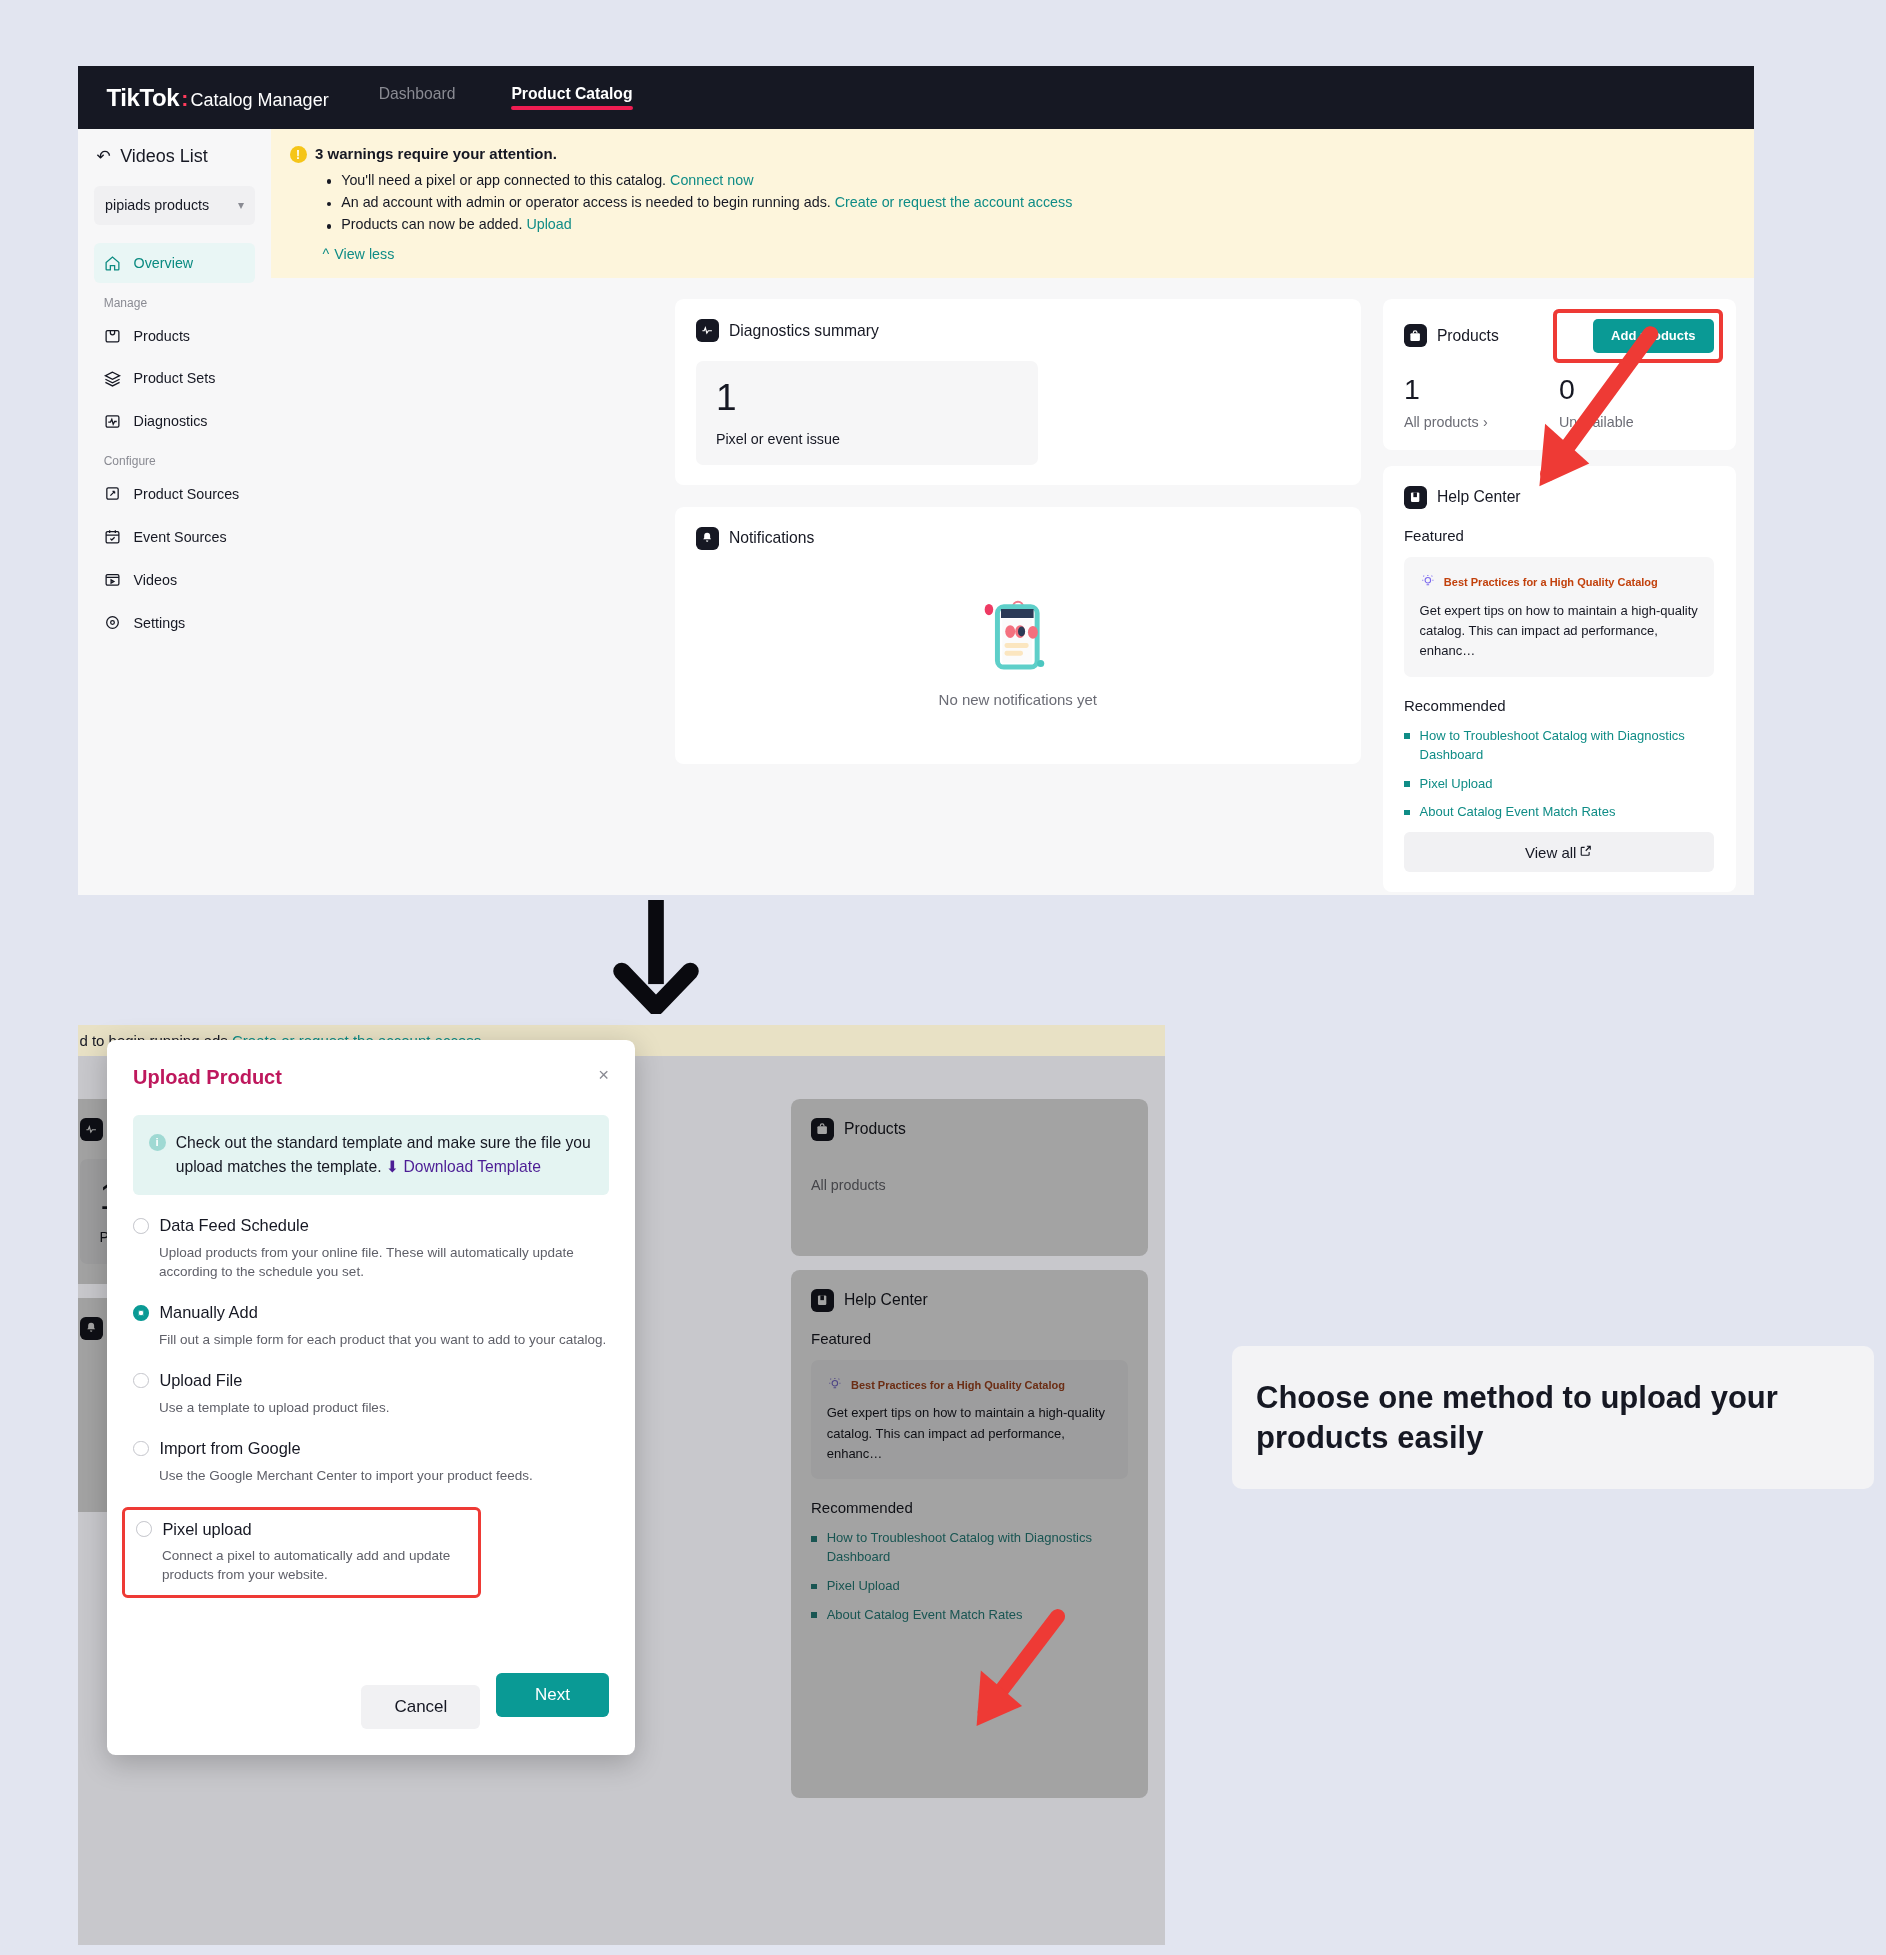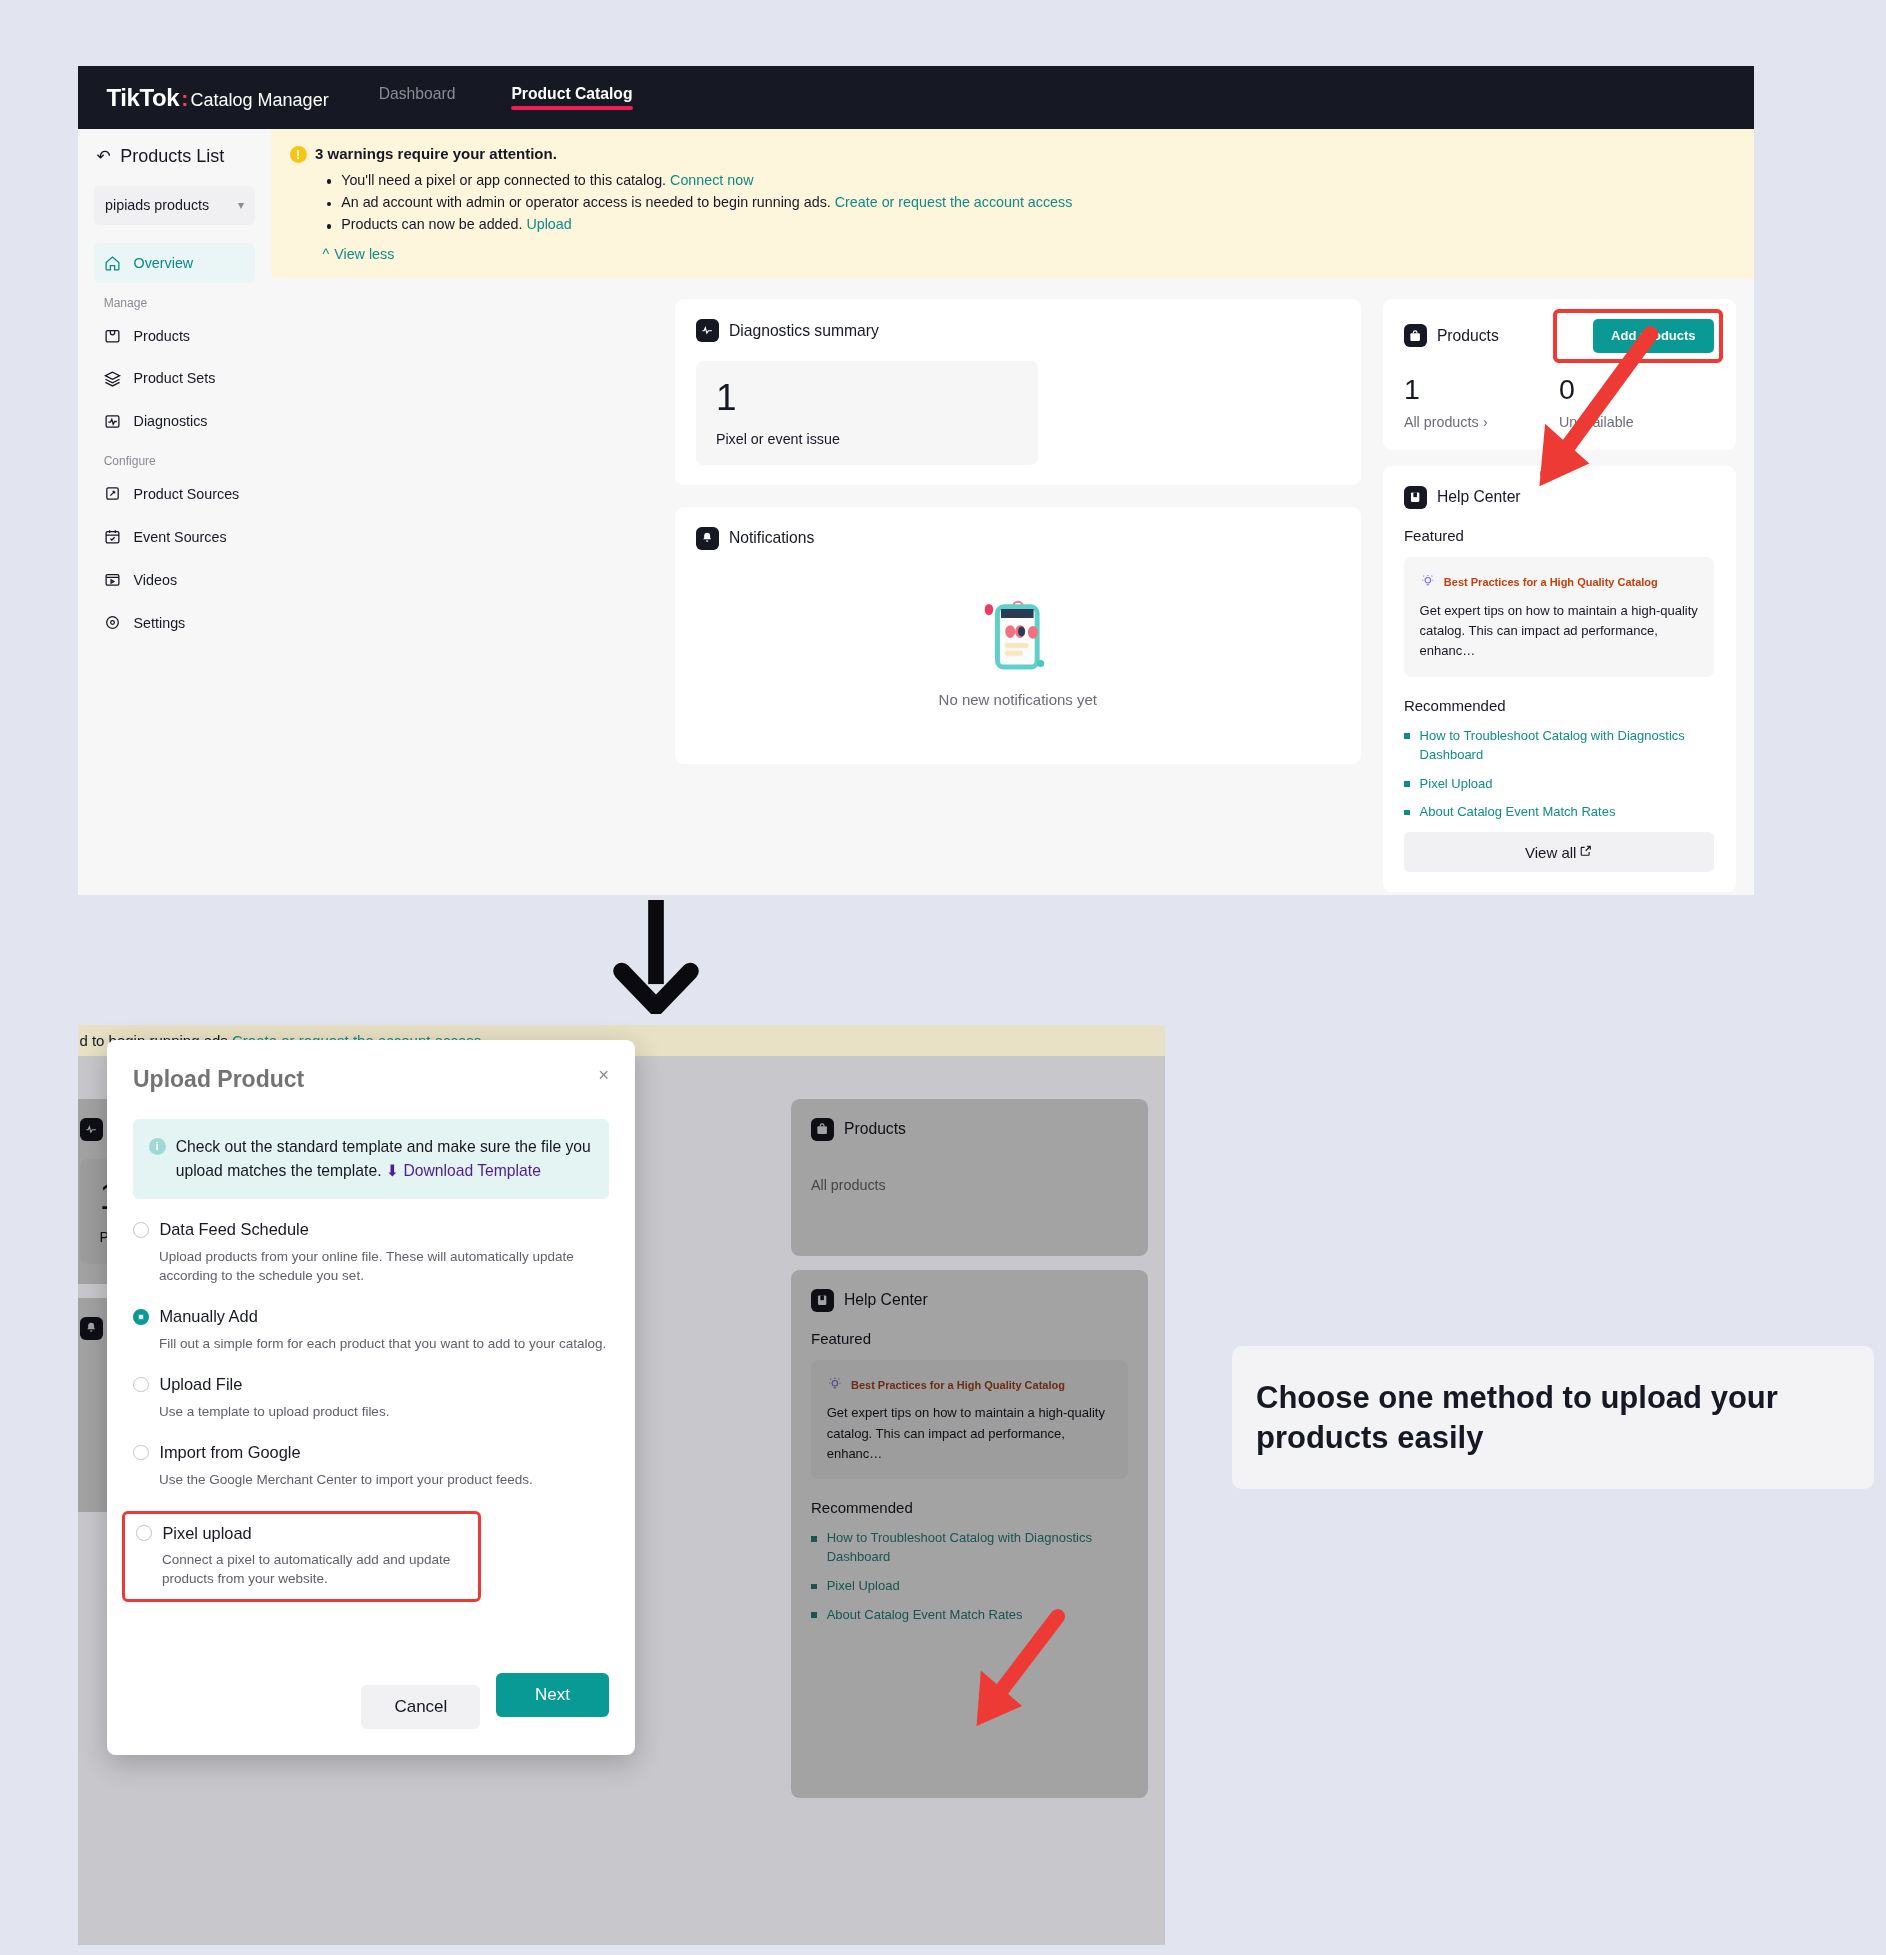--- a/index.html
+++ b/index.html
@@ -166,21 +166,21 @@
   
   .modal {
     position: absolute; left: 107px; top: 1040px; width: 528px; height: 715px;
     background: #fff; border-radius: 8.6px; z-index: 20;
     box-shadow: 0 7.1px 28.5px rgba(0,0,0,.22);
     display: flex; flex-direction: column;
   }
   .modal-head {
     padding: 26px 26px 0 26px; display: flex; align-items: flex-start; justify-content: space-between;
   }
-  .modal-title { font-size: 23px; font-weight: 700; color: #737373; }
+  .modal-title { font-size: 20px; font-weight: 700; color: #be185d; }
   .modal-close { font-size: 18.5px; color: #8a8b93; cursor: pointer; line-height: 1; }
   .modal-body { padding: 26px 26px 0 26px; flex: 1; }
   .info-banner {
     background: #e4f4f2; border-radius: 5.7px; padding: 15.7px 15.7px;
     display: flex; gap: 10px; align-items: flex-start; margin-bottom: 21.4px;
   }
   .info-ico {
     width: 17px; height: 17px; border-radius: 50%; background: #9fd9d3; color: #fff;
     font-size: 11.4px; font-weight: 700; display: flex; align-items: center;
     justify-content: center; flex: 0 0 17px; margin-top: 2.9px;
@@ -242,21 +242,21 @@
         <div class="topnav-item">Dashboard</div>
         <div class="topnav-item active">Product Catalog</div>
       </div>
     </div>
 
     <div class="body-row">
 
       <div class="sidebar">
         <div class="catalog-back">
           <span class="back-ico">↶</span>
-          <span class="catalog-back-label">Products List</span>
+          <span class="catalog-back-label">Videos List</span>
         </div>
         <div class="catalog-select">
           <span class="catalog-select-label">pipiads products</span>
           <span class="chev">▾</span>
         </div>
 
         <div class="nav-item active">
           <span class="nav-ico">
             <svg viewBox="0 0 24 24" fill="none" stroke="#0a8a80" stroke-width="1.8">
                 <path d="M3 10.5 12 3l9 7.5V20a1 1 0 0 1-1 1h-5v-6H9v6H4a1 1 0 0 1-1-1z"></path>

